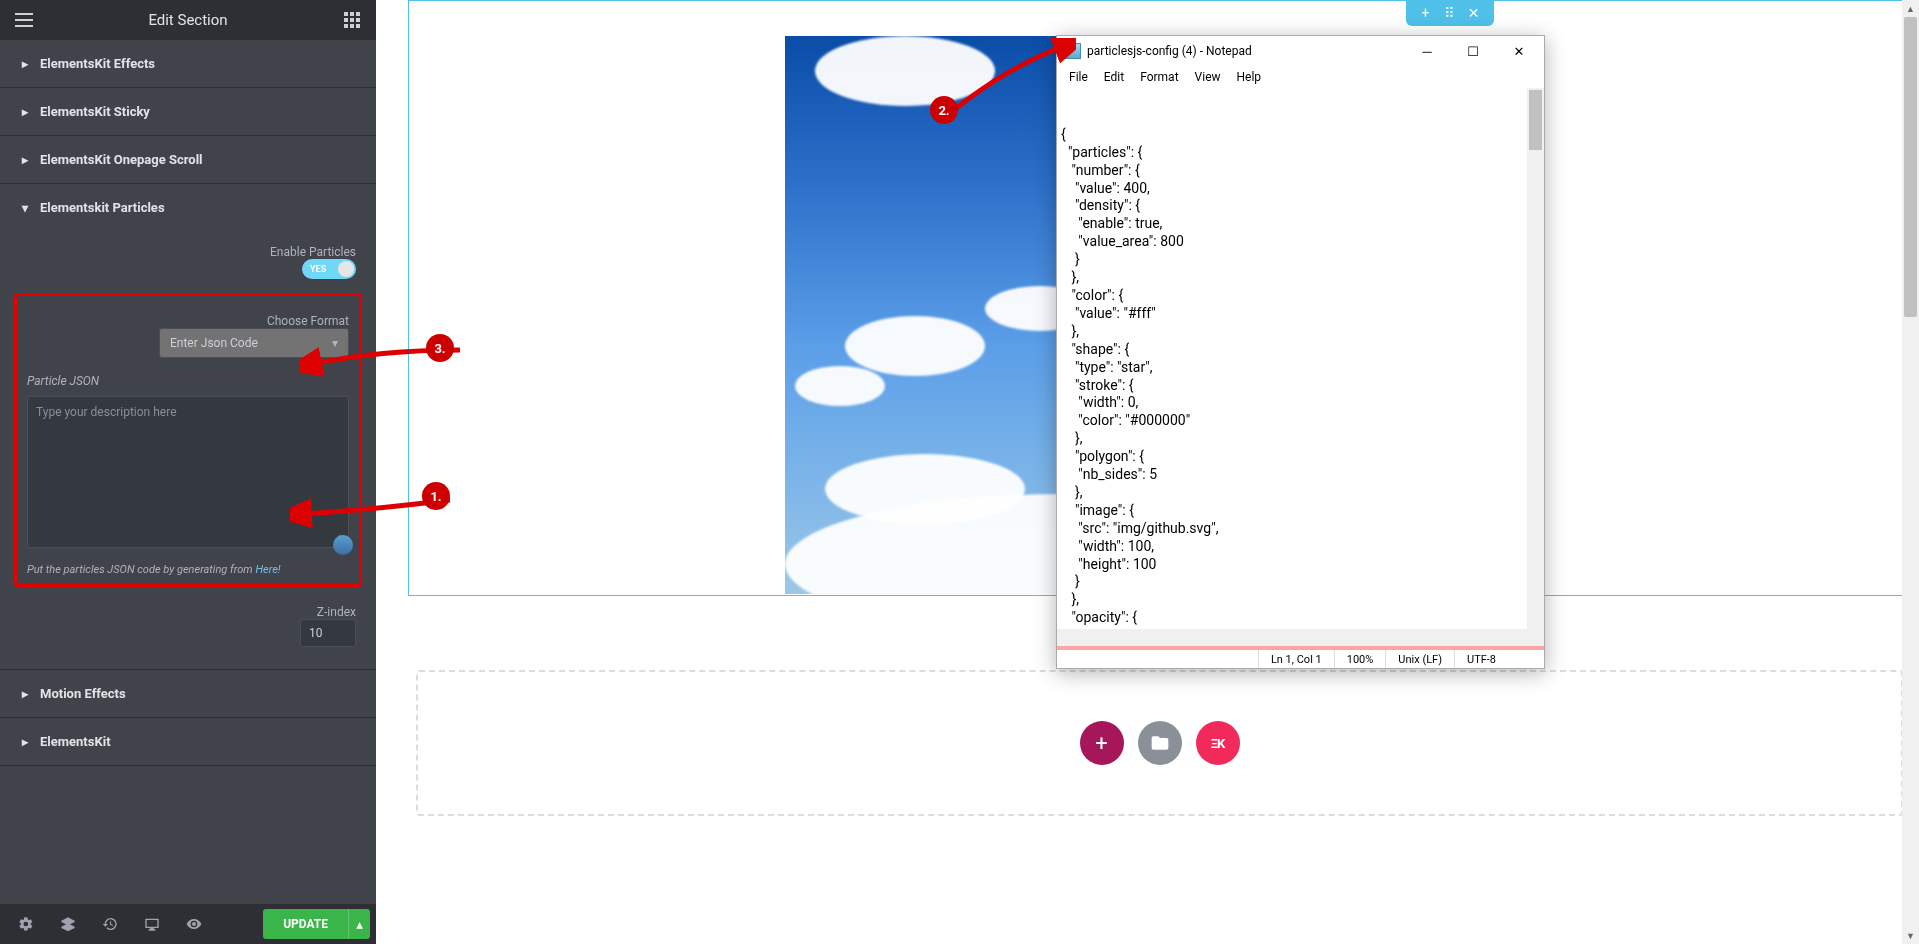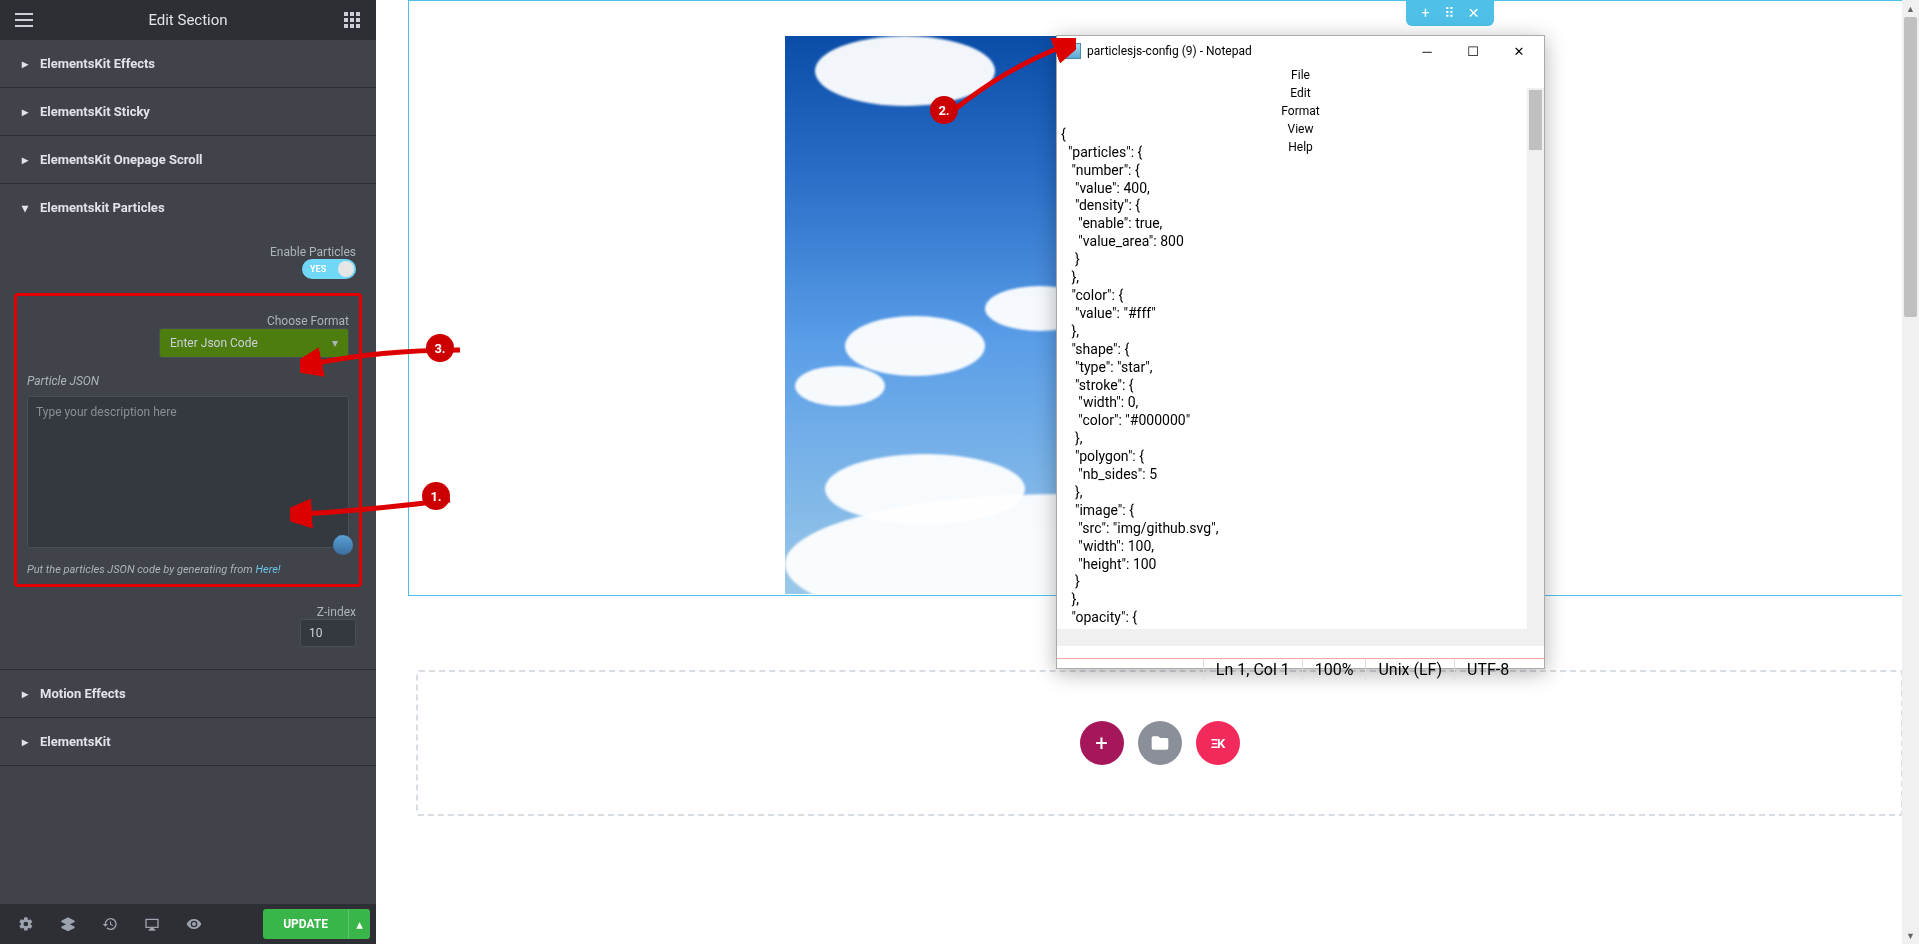--- a/index.html
+++ b/index.html
@@ -24,21 +24,21 @@
 .panel-section-title .caret.right::before { content: '▸'; }
 .panel-section-title .caret.down::before { content: '▾'; }
 .panel-section-content { padding: 4px 20px 12px; font-size: 12px; color: #aeb3bc; }
 
 .row-control { display: flex; align-items: flex-end; justify-content: space-between; padding: 10px 0; flex-direction: column; }
 .row-control label { font-size: 12px; }
 .toggle-switch { width: 54px; height: 20px; border-radius: 10px; background: #71d7f7; position: relative; cursor: pointer; display:flex; align-items:center;}
 .toggle-switch .txt { font-size: 9px; font-weight:700; color: #fff; margin-left: 8px; }
 .toggle-switch .knob { position: absolute; right: 2px; top: 2px; width: 16px; height: 16px; background: #e6e6e6; border-radius: 50%; }
 
-.select-box { background: #4d7c0f; border: 1px solid #4a4e56; border-radius: 3px; height: 30px; width: 190px; display: flex; align-items: center; justify-content: space-between; padding: 0 10px; color: #ccd0d9; font-size: 12px; cursor: pointer; gap: 46px; }
+.select-box { background: #737373; border: 1px solid #4a4e56; border-radius: 3px; height: 30px; width: 190px; display: flex; align-items: center; justify-content: space-between; padding: 0 10px; color: #ccd0d9; font-size: 12px; cursor: pointer; gap: 46px; }
 .select-box .caret-down::before { content: '▾'; font-size: 12px; color: #aeb3bc; }
 
 .red-box { border: 3px solid #e50000; border-radius: 4px; padding: 8px 10px 6px; margin: 4px -6px 8px; }
 
 .textarea-box { width: 100%; height: 152px; background: #34383f; border: 1px solid #4a4e56; border-radius: 3px; resize: none; padding: 8px; color: #ccd0d9; font-size: 12px; position:relative;}
 .textarea-box::placeholder { color: #8a8e96; font-style: normal; }
 .textarea-wrap { position:relative; }
 .resize-grip { position:absolute; right:4px; bottom:4px; width:10px; height:10px; }
 .resize-grip::before, .resize-grip::after { content:''; position:absolute; background:#8a8e96; width:6px; height:1px; transform:rotate(-45deg); }
 .resize-grip::after{ width:10px; right:-2px; bottom:3px;}
@@ -85,27 +85,27 @@
 
 .arrow-svg { position:absolute; pointer-events:none; }
 .num-badge { position:absolute; width:28px; height:28px; background:#c00; border-radius:50%; color:#fff; display:flex; align-items:center; justify-content:center; font-size:13px; font-weight:700; z-index:200;}
 
 
 .notepad { position: absolute; top: 35px; left: 1056px; width: 489px; height: 634px; background: #fff; border: 1px solid #aaa; box-shadow: 0 4px 20px rgba(0,0,0,0.3); z-index:100;}
 .notepad-titlebar { height: 30px; background: #fff; display:flex; align-items:center; padding:0 2px 0 8px;}
 .notepad-titlebar .np-icon { width:16px; height:16px; background: linear-gradient(#a8d8f0,#5aa8d8); border:1px solid #4a8aaa; margin-right:6px;}
 .notepad-titlebar .np-title { font-size:12px; color:#000; flex:1;}
 .notepad-titlebar .np-btn { width:46px; height:30px; display:flex; align-items:center; justify-content:center; cursor:pointer; font-size:13px; color:#000;}
-.notepad-menubar { height:22px; display:flex; align-items:center; padding:0 4px; font-size:12px; gap:0;flex-direction:column;}
+.notepad-menubar { height:22px; display:flex; align-items:center; padding:0 4px; font-size:12px; gap:0;}
 .notepad-menubar span{ padding:2px 8px; cursor:pointer;}
 .notepad-body { position:relative; height: calc(100% - 30px - 22px - 22px); overflow:auto; padding:2px 4px; font-family: Consolas, monospace; font-size:14px; line-height:1.28; color:#000; white-space:pre;}
 .notepad-body .np-scroll-v { position:absolute; right:0; top:0; bottom:0; width:17px; background:#f0f0f0;}
 .notepad-body .np-scroll-v .thumb{ position:absolute; top:2px; left:2px; right:2px; height:60px; background:#c0c0c0;}
 .notepad-body .np-scroll-h { position:absolute; left:0; right:17px; bottom:0; height:17px; background:#f0f0f0;}
-.notepad-statusbar { height:22px; border-top:1px solid #fca5a5; display:flex; align-items:center; font-size:16px; color:#000;margin-top:12px;}
+.notepad-statusbar { height:22px; border-top:4px solid #fca5a5; display:flex; align-items:center; font-size:11px; color:#000;}
 .notepad-statusbar .sb-cell { border-left:1px solid #ddd; padding:0 12px; height:100%; display:flex; align-items:center;}
 .notepad-statusbar .sb-spacer{ flex:1;}
 
 
 .main-scroll { position:absolute; right:0; top:0; width:17px; height:944px; background:#f0f0f0;}
 .main-scroll .arrow{ width:17px; height:17px; display:flex; align-items:center; justify-content:center; font-size:9px; color:#666; cursor:pointer;}
 .main-scroll .thumb{ position:absolute; top:17px; left:2px; right:2px; height:300px; background:#c0c0c0; border-radius:2px;}
 </style>
 </head>
 <body>
@@ -305,21 +305,21 @@
         <path d="M0,0 L0,6 L8,3 z" fill="#d00"></path>
       </marker>
     </defs>
   <path d="M8 72 Q 60 30 118 8" stroke="#d00" stroke-width="5" fill="none" marker-end="url(#ah2)"></path>
 </svg>
 <div class="num-badge" style="left:930px;top:96px;z-index:150;">2.</div>
 
 <div class="notepad">
   <div class="notepad-titlebar">
     <div class="np-icon"></div>
-    <div class="np-title">particlesjs-config (9) - Notepad</div>
+    <div class="np-title">particlesjs-config (4) - Notepad</div>
     <div class="np-btn">─</div>
     <div class="np-btn">☐</div>
     <div class="np-btn close">✕</div>
   </div>
   <div class="notepad-menubar">
     <span>File</span>
     <span>Edit</span>
     <span>Format</span>
     <span>View</span>
     <span>Help</span>

